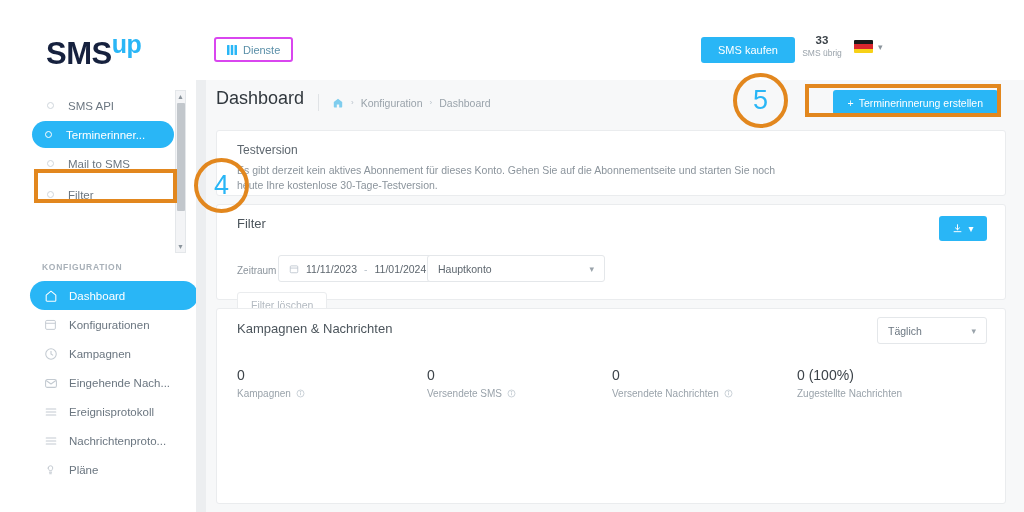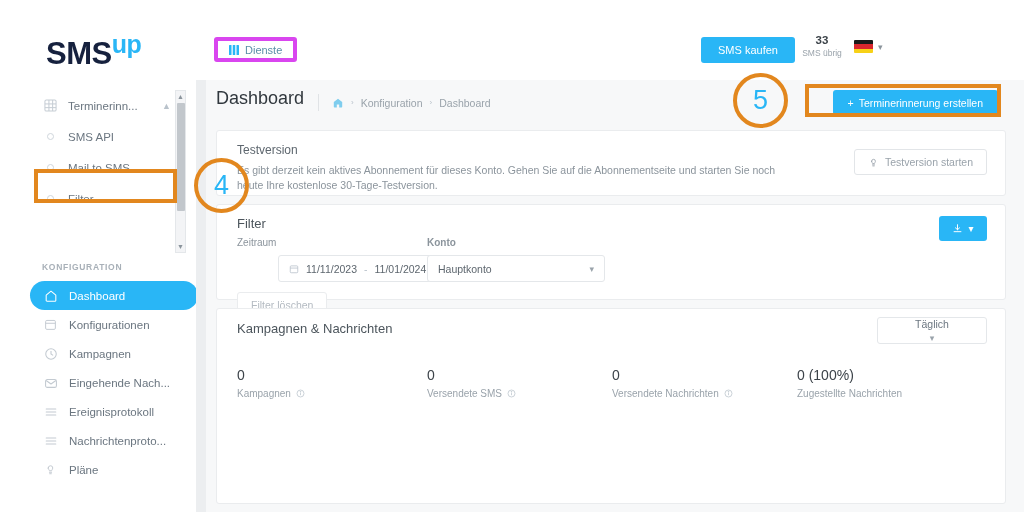--- a/index.html
+++ b/index.html
@@ -94,21 +94,21 @@
   
   #side-divider {
     position: absolute; left: 196px; top: 80px; width: 10px; height: 432px;
     background: #eceef0;
   }
 
   
   #topbar { position: absolute; left: 206px; top: 0; width: 818px; height: 80px; background:#fff; }
   #dienste-btn {
     position: absolute; left: 8px; top: 37px; height: 25px; padding: 0 11px;
-    border: 4px solid #d946ef; border-radius: 3px; background: #fff;
+    border: 2px solid #d946ef; border-radius: 3px; background: #fff;
     display: flex; align-items: center; gap: 6px;
     font-size: 11px; color: #5a8fa8; cursor: pointer;
   }
   #dienste-btn .gico { color: #29b6f6; font-size: 10px; display:flex; }
   #sms-kaufen {
     position: absolute; left: 495px; top: 37px; height: 26px; padding: 0 17px;
     background: #29b6f6; color: #fff; border: none; border-radius: 3px;
     font-size: 11px; font-family: inherit; cursor: pointer;
   }
   #sms-left {
@@ -172,21 +172,21 @@
     position: absolute; right: 18px; top: 18px; height: 26px; padding: 0 13px;
     background: #fff; border: 1px solid #e2e5e8; border-radius: 3px;
     font-size: 10.5px; color: #9aa3ab; font-family: inherit; cursor: pointer;
     display: flex; align-items: center; gap: 6px;
   }
 
   #card-filter .t {
     position: absolute; left: 20px; top: 11px; font-size: 13px; color: #4c555c;
   }
   .field-label {
-    position: absolute; font-size: 10px; color: #8b949c;
+    position: absolute; font-size: 10px; color: #8b949c; margin-top: 28px;
   }
   .input-box {
     position: absolute; height: 27px; background: #fff;
     border: 1px solid #e4e7ea; border-radius: 3px;
     display: flex; align-items: center; padding: 0 10px;
     font-size: 10.5px; color: #5d666e; cursor: text;
   }
   #daterange { left: 20px; top: 50px; width: 181px; gap: 7px; margin-left: 41px; }
   #daterange .cal { color: #b9c2cb; font-size: 10px; display:flex;}
   #daterange .dash { color: #b9c2cb; }
@@ -206,21 +206,21 @@
     color: #fff; font-size: 10px;
   }
 
   #card-stats .t {
     position: absolute; left: 20px; top: 12px; font-size: 13px; color: #4c555c;
   }
   #period-select {
     position: absolute; right: 18px; top: 8px; width: 110px; height: 27px;
     background: #fff; border: 1px solid #e4e7ea; border-radius: 3px;
     display: flex; align-items: center; justify-content: space-between;
-    padding: 0 10px; font-size: 10.5px; color: #6b7680; cursor: pointer; flex-direction: column;
+    padding: 0 10px; font-size: 10.5px; color: #6b7680; cursor: pointer;
   }
   #period-select .chev { color: #9aa3ab; font-size: 9px; }
   .stat { position: absolute; top: 58px; }
   .stat .v { font-size: 14px; color: #3c4349; display: block; margin-bottom: 5px; }
   .stat .l {
     font-size: 10px; color: #9aa3ab; display: flex; align-items: center; gap: 5px;
   }
   .stat .info { font-size: 9px; color: #b9c2cb; }
 
   
@@ -244,42 +244,35 @@
 <body>
 
 <div id="app">
 
   <div id="sidebar">
 
     <div id="logo"><span>SMS</span><span class="up">up</span></div>
 
     <div id="services-scroll">
 
+
+
       <div class="svc-row">
         <span class="ico">
-          <svg width="13" height="13" viewBox="0 0 14 14" fill="none" stroke="currentColor" stroke-width="1.1">
-            <rect x="1" y="1" width="12" height="12" rx="1.5"></rect>
-              <line x1="1" y1="5.3" x2="13" y2="5.3"></line>
-            <line x1="1" y1="9.3" x2="13" y2="9.3"></line>
-              <line x1="5.3" y1="1" x2="5.3" y2="13"></line>
-            <line x1="9.3" y1="1" x2="9.3" y2="13"></line>
-          </svg>
-        </span>
-        <span class="lbl">Terminerinn...</span>
-        <span class="chev">▲</span>
-      </div>
-
-
-      <div class="svc-row">
-        <span class="ico">
             <span class="radio-dot"></span>
           </span>
         <span class="lbl">SMS API</span>
       </div>
 
+      <div class="svc-row active">
+        <span class="ico">
+            <span class="radio-dot"></span>
+          </span>
+        <span class="lbl">Terminerinner...</span>
+      </div>
 
       <div class="svc-row">
         <span class="ico">
             <span class="radio-dot"></span>
           </span>
         <span class="lbl">Mail to SMS</span>
       </div>
 
       <div class="svc-row">
         <span class="ico">
@@ -421,30 +414,20 @@
 
       <button id="create-btn">
         <span>+</span>
         <span>Terminerinnerung erstellen</span>
       </button>
     </div>
 
     <div class="card" id="card-trial">
       <div class="t">Testversion</div>
       <div class="d">Es gibt derzeit kein aktives Abonnement für dieses Konto. Gehen Sie auf die Abonnementseite und starten Sie noch heute Ihre kostenlose 30-Tage-Testversion.</div>
-      <button id="trial-btn">
-        <span>
-          <svg width="11" height="11" viewBox="0 0 16 16" fill="none" stroke="currentColor" stroke-width="1.2" stroke-linecap="round">
-            <path d="M5.2 6.2a2.8 2.8 0 1 1 5.6 0c0 1.5-1.2 2.2-1.5 3.3H6.7C6.4 8.4 5.2 7.7 5.2 6.2z"></path>
-            <line x1="6.6" y1="11.4" x2="9.4" y2="11.4"></line>
-              <line x1="7" y1="13" x2="9" y2="13"></line>
-          </svg>
-        </span>
-        <span>Testversion starten</span>
-      </button>
     </div>
 
     <div class="card" id="card-filter">
       <div class="t">Filter</div>
 
       <div class="field-label" style="left:20px; top:32px;">Zeitraum</div>
       <div class="input-box" id="daterange">
         <span class="cal">
           <svg width="10" height="10" viewBox="0 0 16 16" fill="none" stroke="currentColor" stroke-width="1.3">
             <rect x="2" y="3" width="12" height="11" rx="1.5"></rect>

